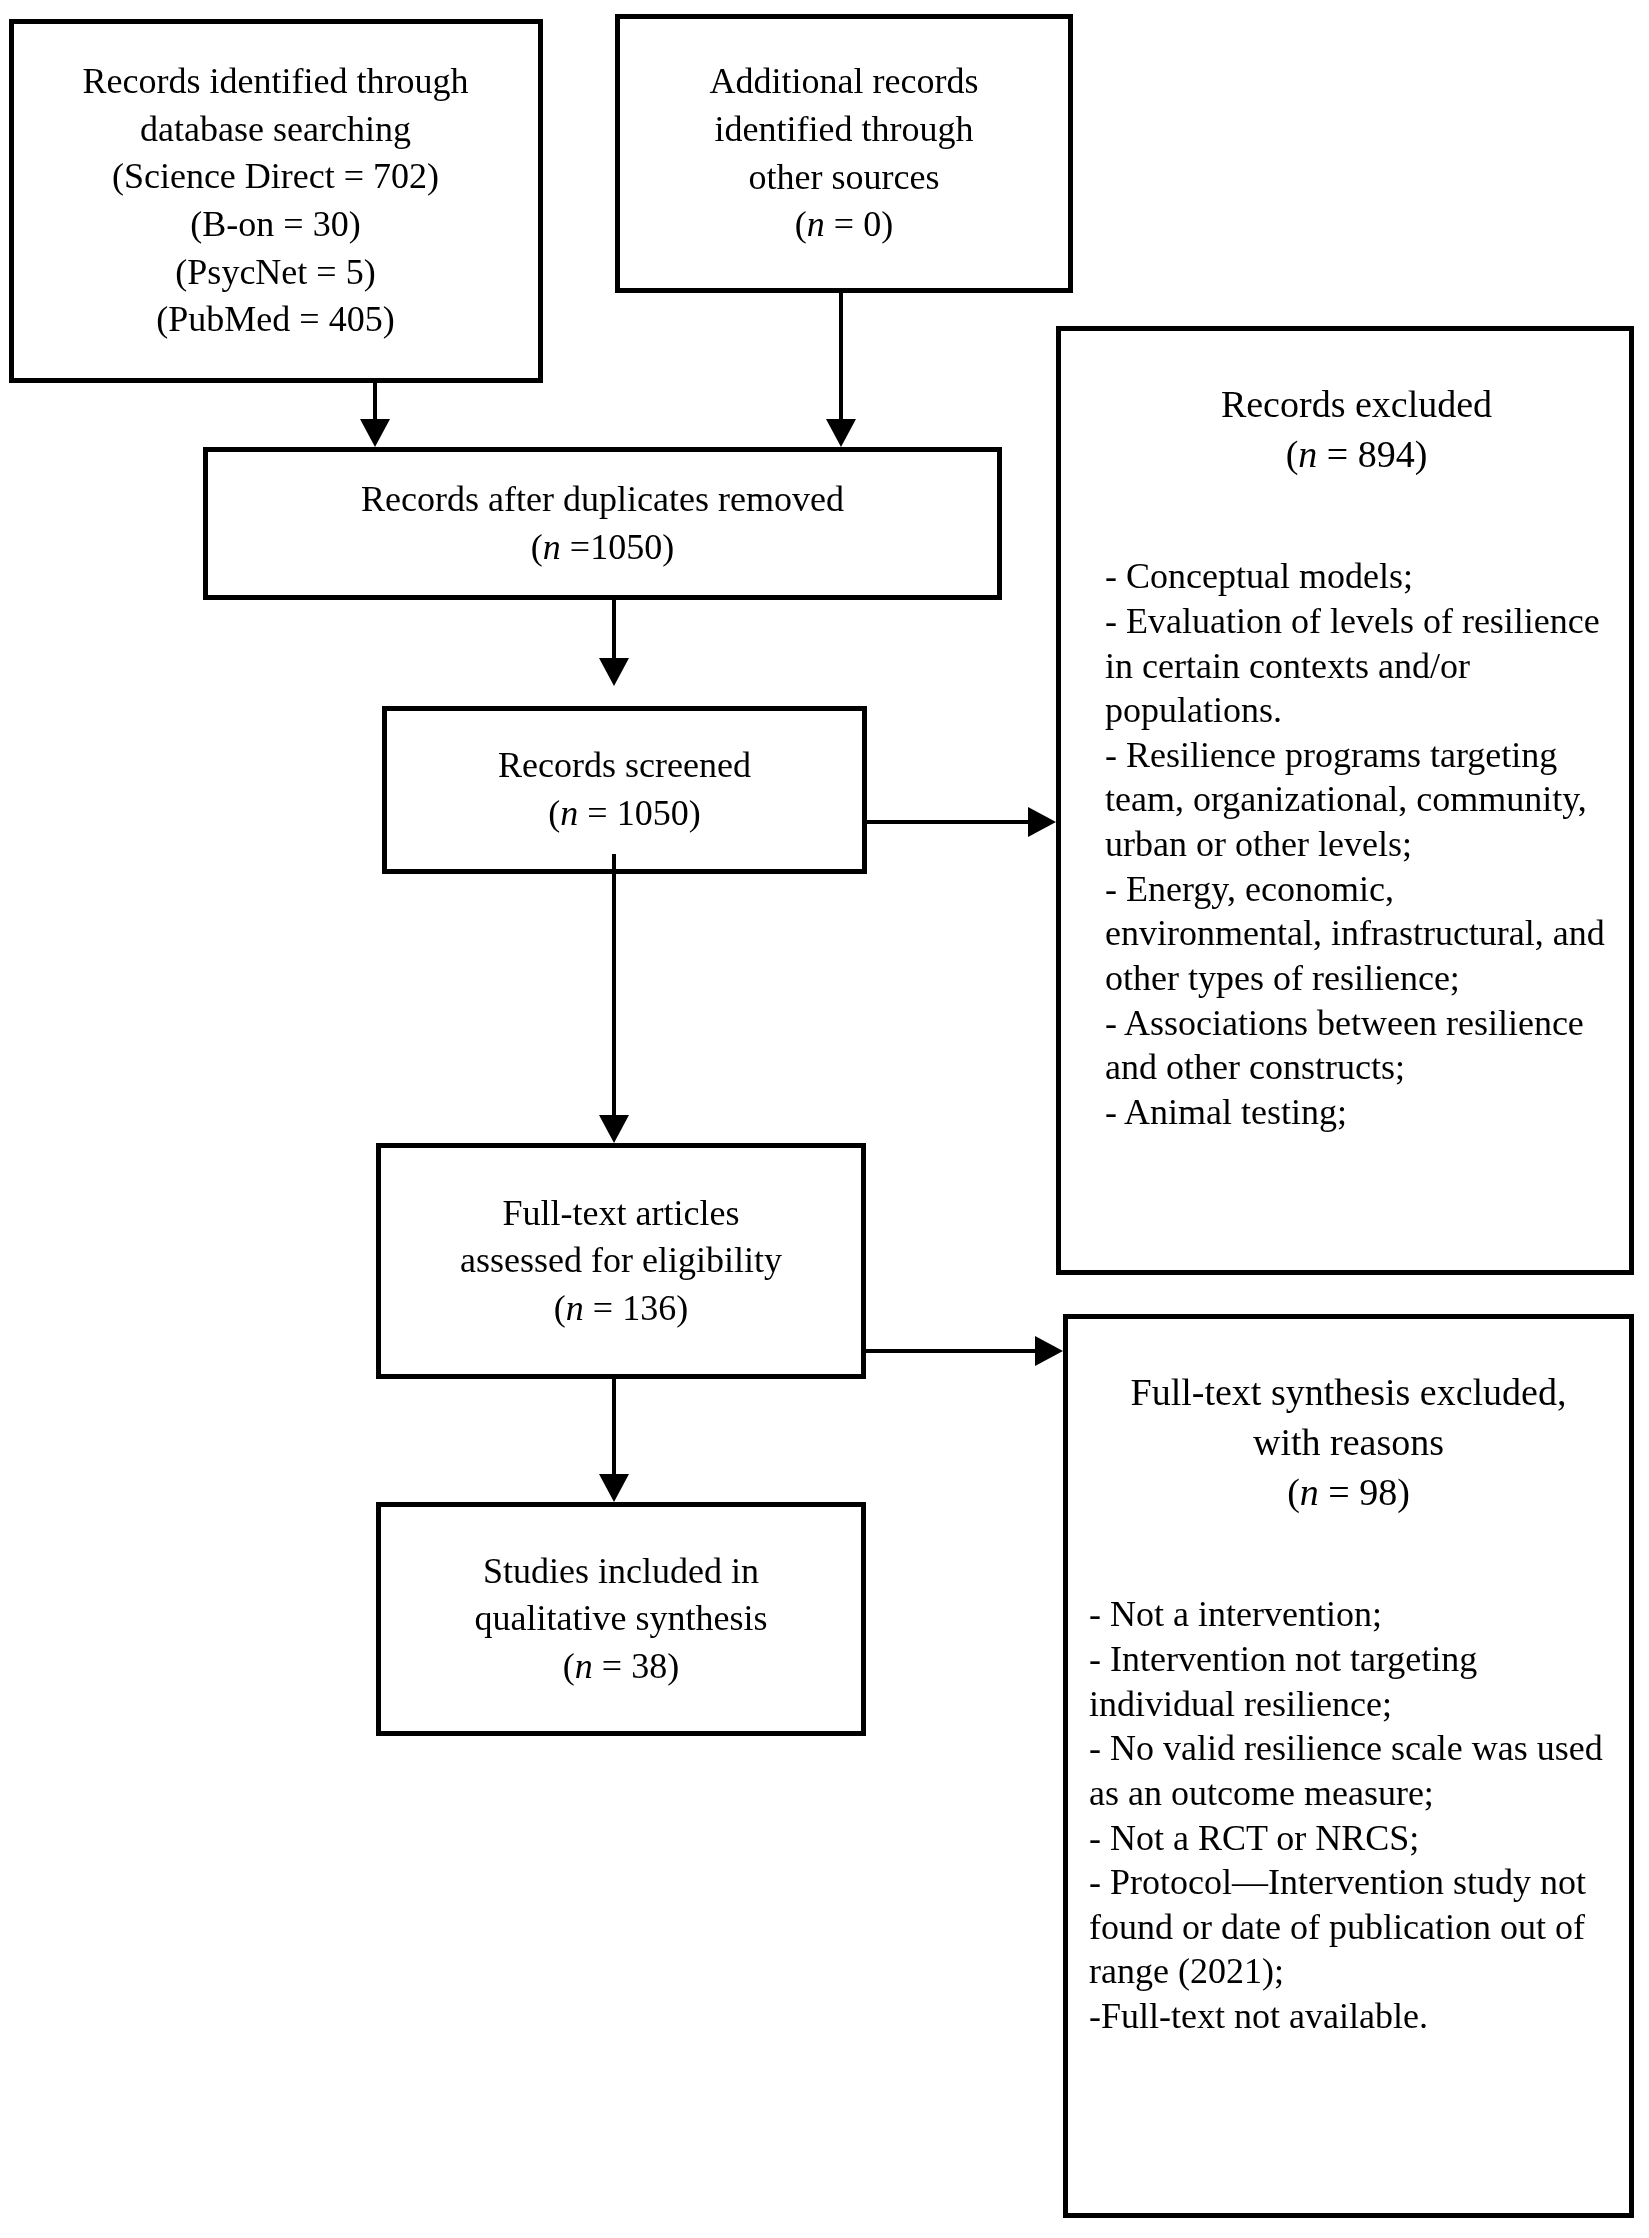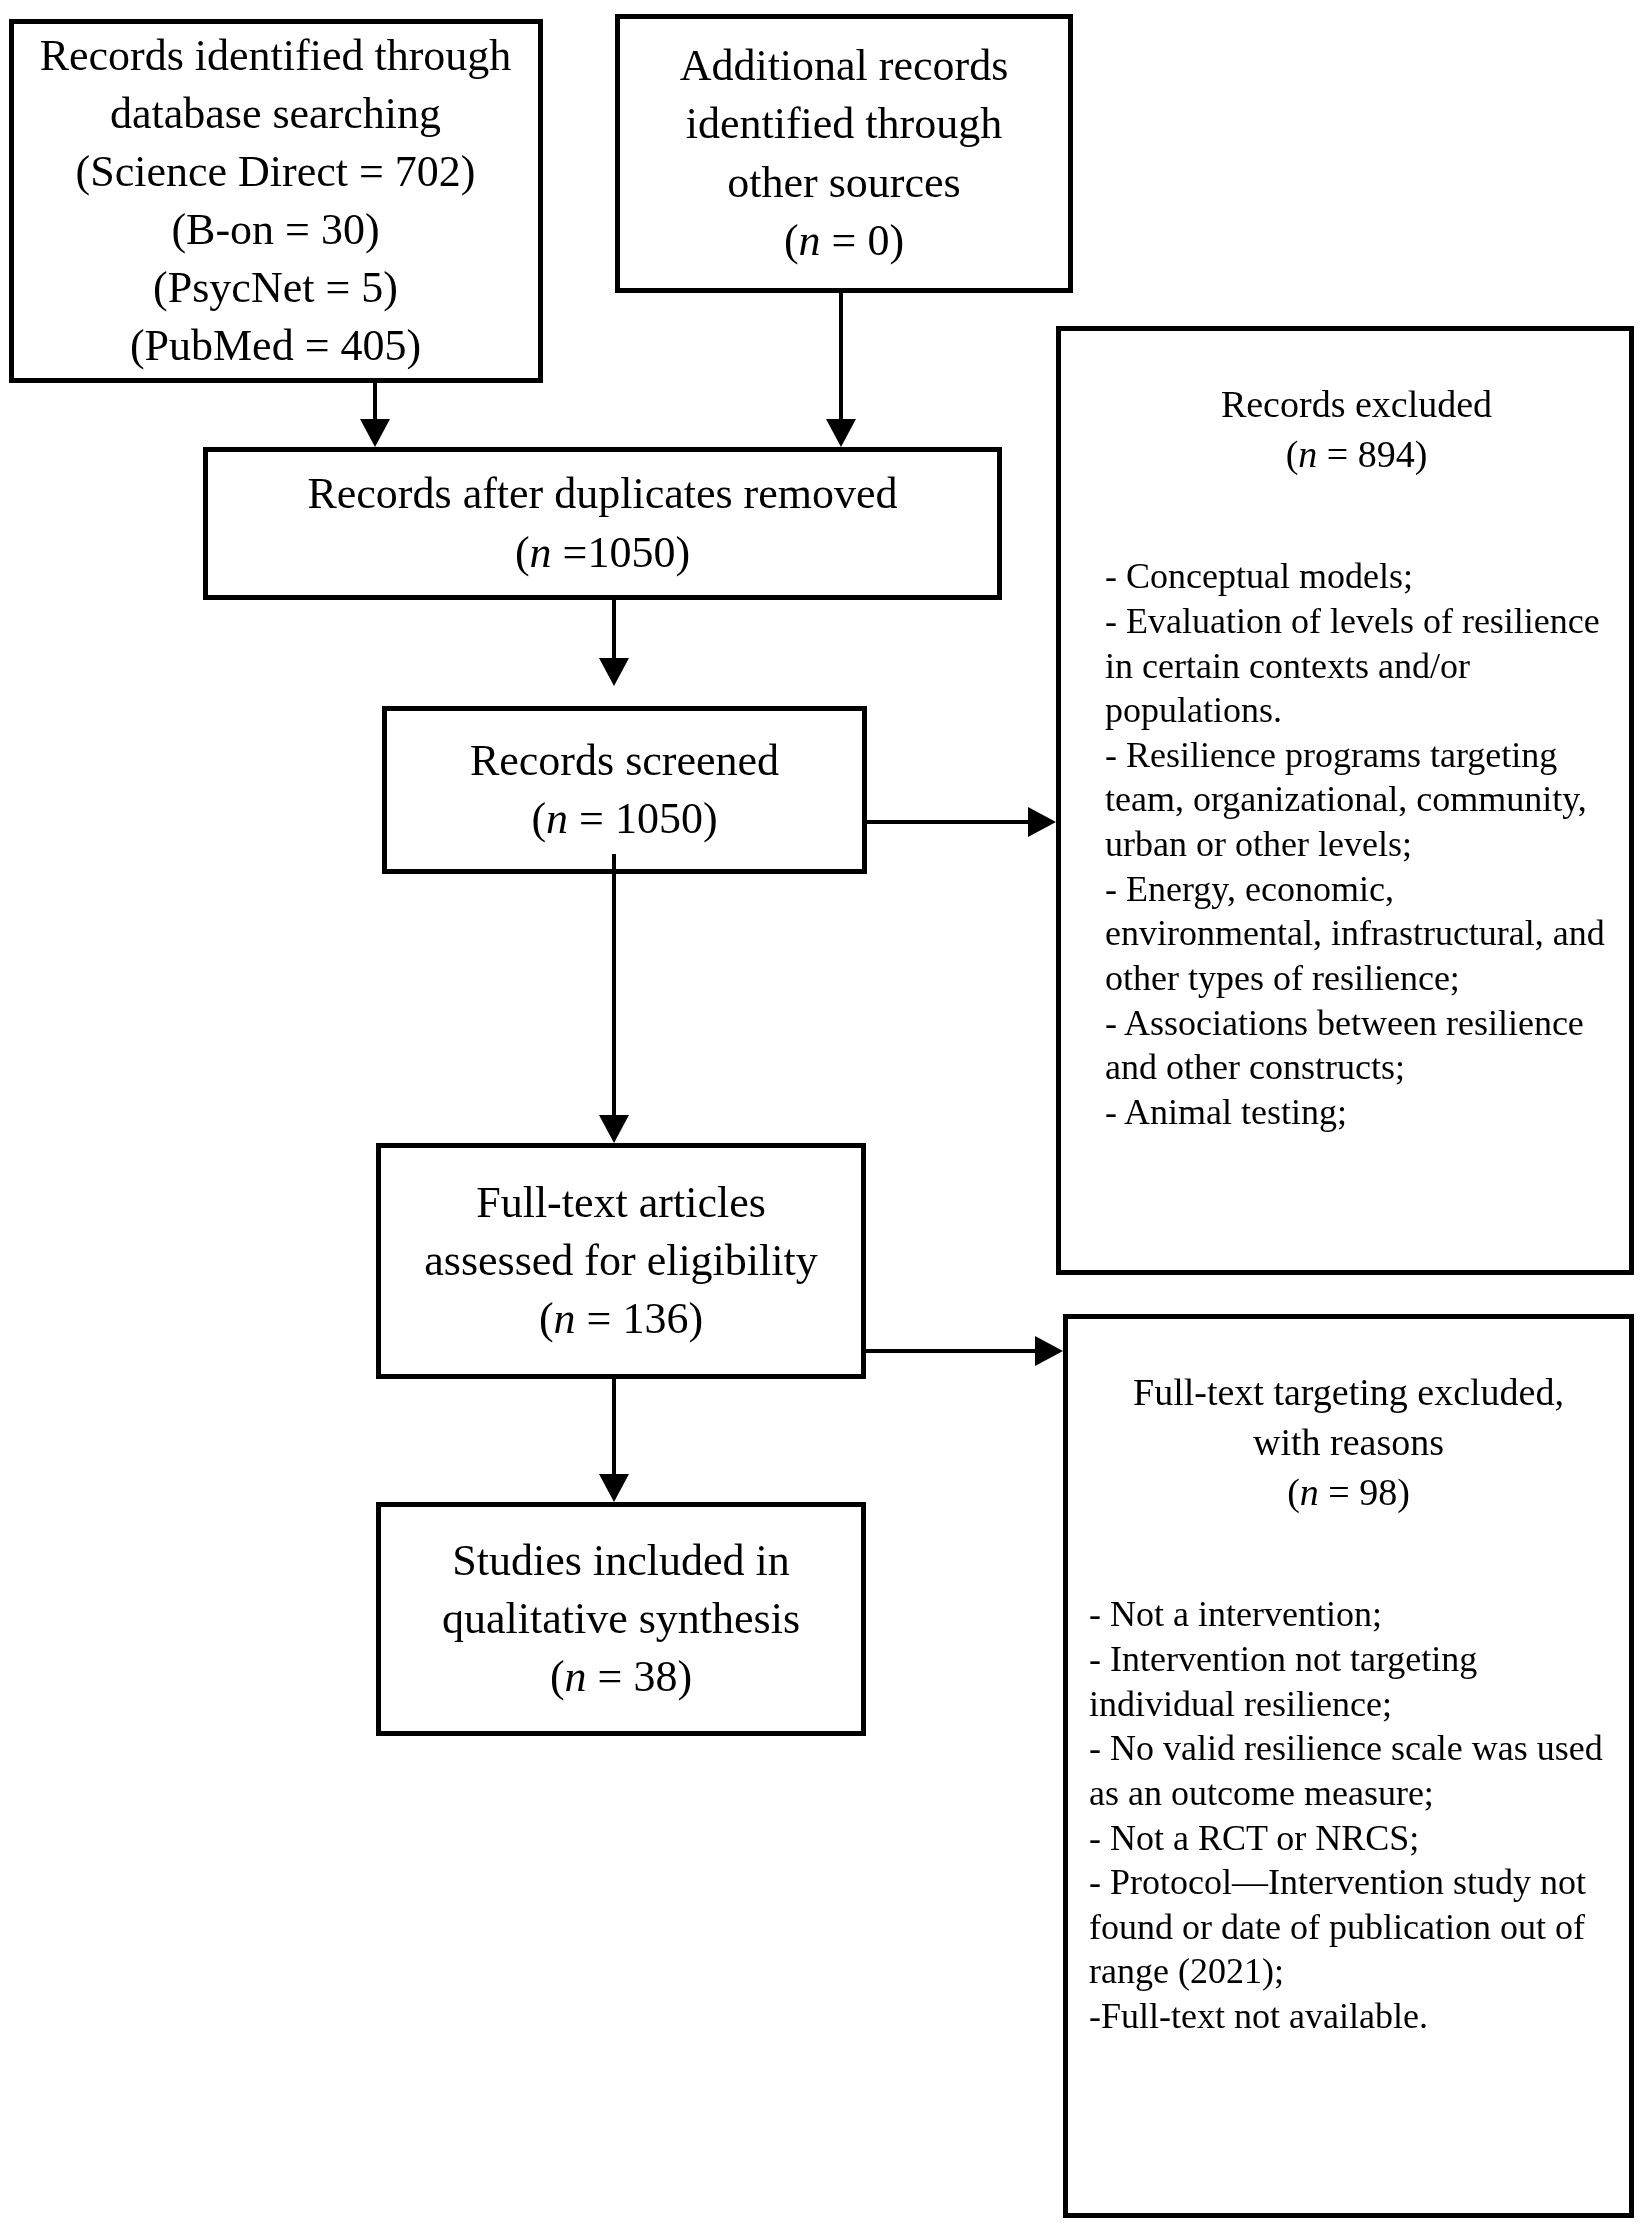--- a/index.html
+++ b/index.html
@@ -15,21 +15,21 @@
     position: absolute;
     box-sizing: border-box;
     border: 5px solid #000000;
     background: #ffffff;
     display: flex;
     flex-direction: column;
   }
   .flowbox {
     justify-content: center;
     text-align: center;
-    font-size: 44px;
+    font-size: 36px;
     line-height: 1.32;
   }
   .sidebox {
     justify-content: flex-start;
     text-align: left;
     padding: 48px 21px 20px 21px;
   }
   .side-header {
     text-align: center;
     font-size: 38px;
@@ -109,21 +109,21 @@
       <div class="item">- Evaluation of levels of resilience in certain contexts and/or populations.</div>
       <div class="item">- Resilience programs targeting team, organizational, community, urban or other levels;</div>
       <div class="item">- Energy, economic, environmental, infrastructural, and other types of resilience;</div>
       <div class="item">- Associations between resilience and other constructs;</div>
       <div class="item">- Animal testing;</div>
     </div>
   </div>
 
   <div class="box sidebox" style="left:1063px; top:1314px; width:571px; height:904px;">
     <div class="side-header">
-      <div>Full-text targeting excluded,</div>
+      <div>Full-text synthesis excluded,</div>
       <div>with reasons</div>
       <div><span>(</span><span class="nvar">n</span><span> = 98)</span></div>
     </div>
     <div class="side-list">
       <div class="item">- Not a intervention;</div>
       <div class="item">- Intervention not targeting individual resilience;</div>
       <div class="item">- No valid resilience scale was used as an outcome measure;</div>
       <div class="item">- Not a RCT or NRCS;</div>
       <div class="item">- Protocol—Intervention study not found or date of publication out of range (2021);</div>
       <div class="item">-Full-text not available.</div>

